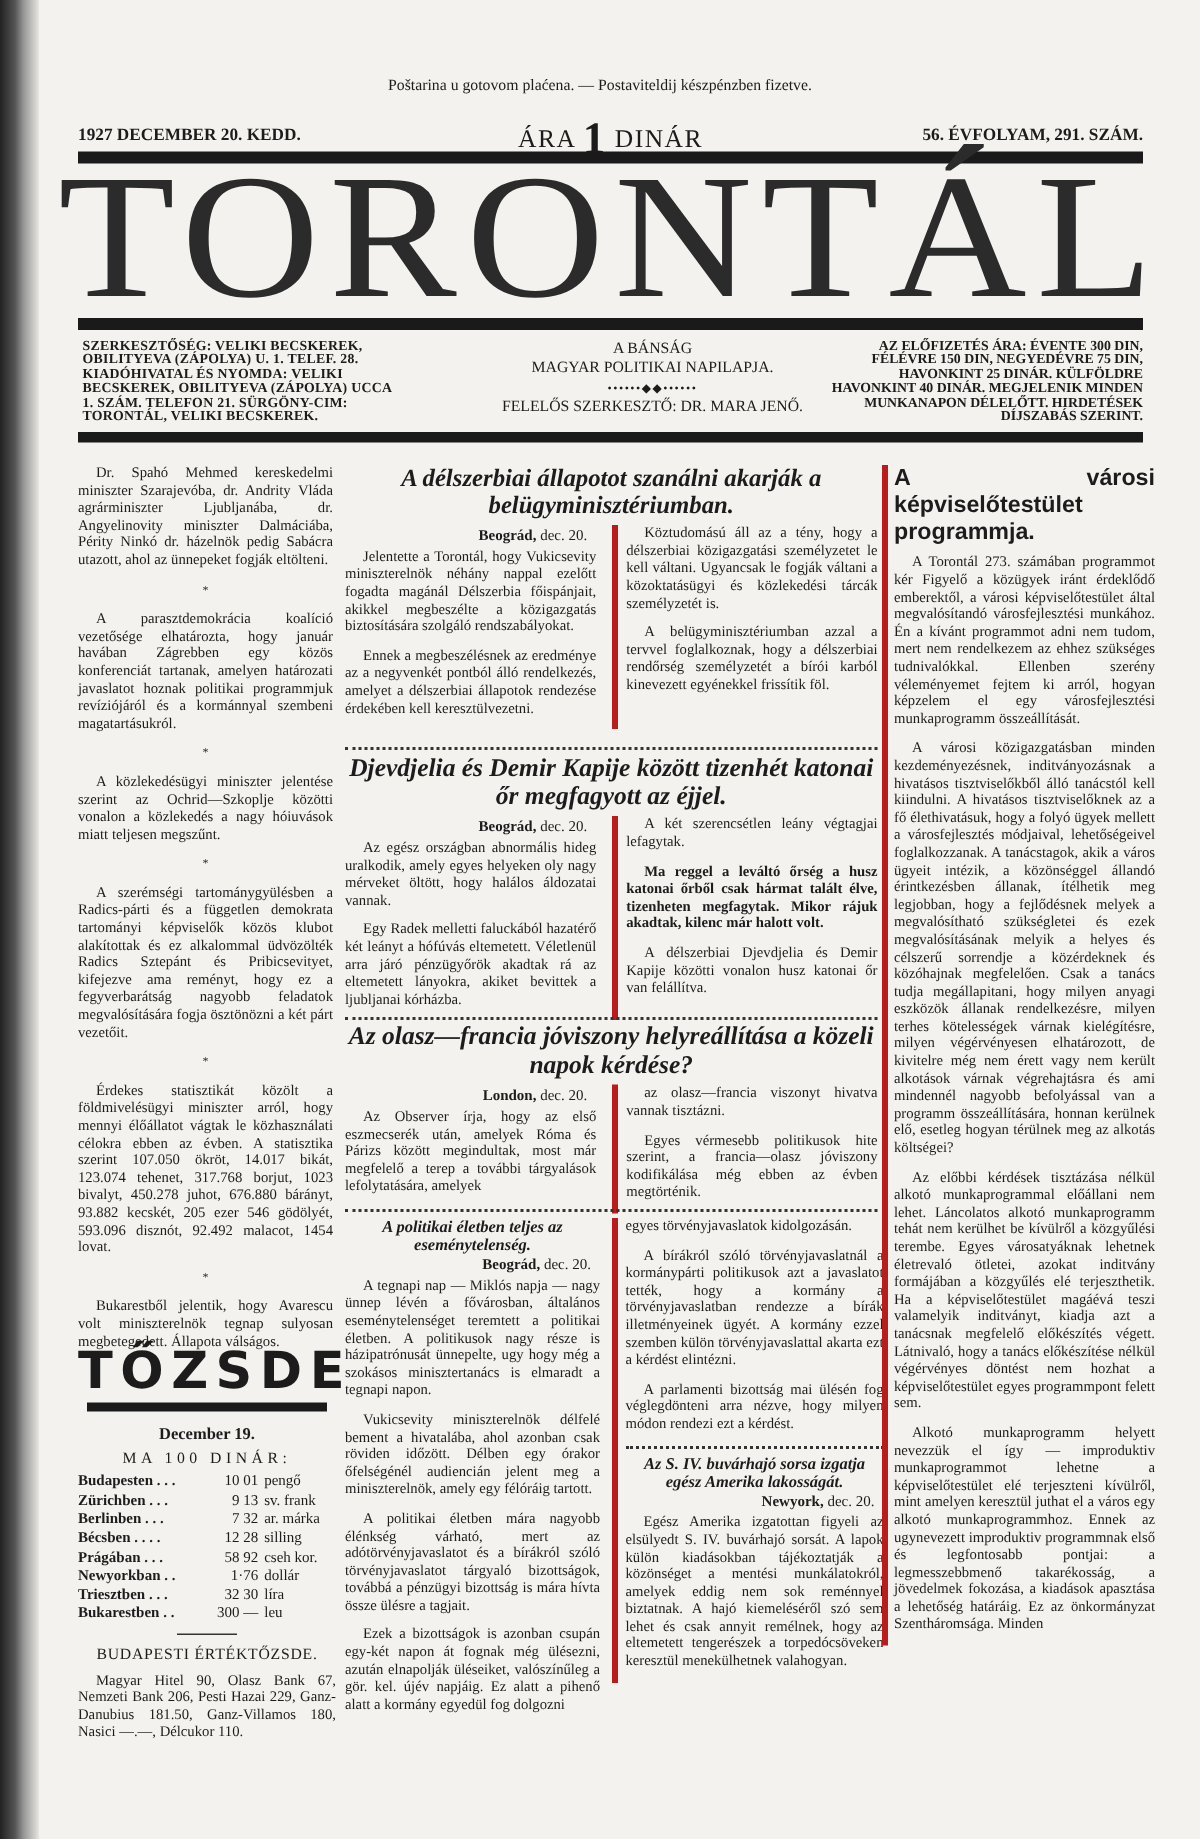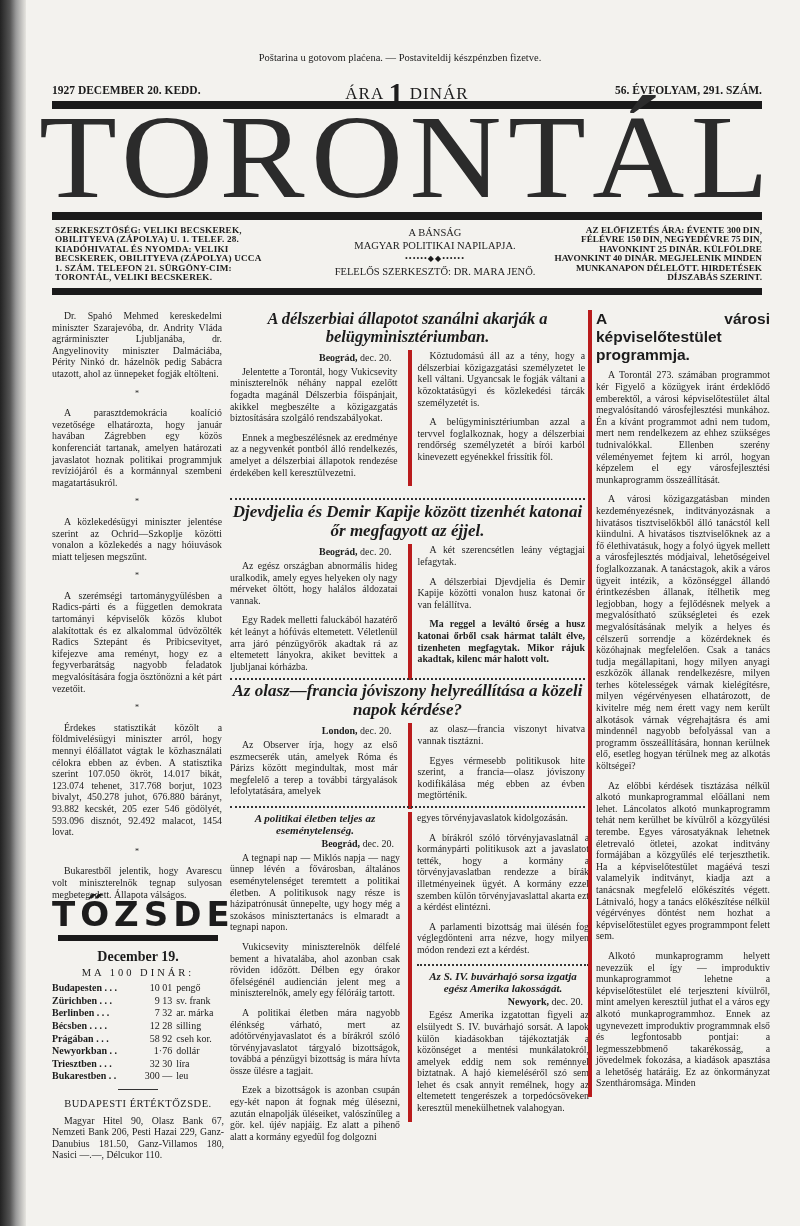--- a/index.html
+++ b/index.html
@@ -75,21 +75,21 @@
   <p>A szerémségi tartománygyülésben a Radics-párti és a független demokrata tartományi képviselők közös klubot alakítottak és ez alkalommal üdvözölték Radics Sztepánt és Pribicsevityet, kifejezve ama reményt, hogy ez a fegyverbarátság nagyobb feladatok megvalósítására fogja ösztönözni a két párt vezetőit.</p>
   <div class="star">*</div>
   <p>Érdekes statisztikát közölt a földmivelésügyi miniszter arról, hogy mennyi élőállatot vágtak le közhasználati célokra ebben az évben. A statisztika szerint 107.050 ökröt, 14.017 bikát, 123.074 tehenet, 317.768 borjut, 1023 bivalyt, 450.278 juhot, 676.880 bárányt, 93.882 kecskét, 205 ezer 546 gödölyét, 593.096 disznót, 92.492 malacot, 1454 lovat.</p>
   <div class="star">*</div>
   <p>Bukarestből jelentik, hogy Avarescu volt miniszterelnök tegnap sulyosan megbetegedett. Állapota válságos.</p>
 </div>
 
 <div class="col" style="left:52px;top:895px;width:172px;">
   <div class="tozsde-title">TŐZSDE</div>
   <div class="tozsde-bar"></div>
-  <div style="text-align:center;font-weight:bold;font-size:14px;">December 19.</div>
+  <div style="text-align:center;font-weight:bold;font-size:11px;">December 19.</div>
   <div style="text-align:center;font-weight:normal;font-size:10.5px;letter-spacing:3px;margin:4px 0 4px;">MA 100 DINÁR:</div>
   <table class="rates">
     <tbody>
         <tr>
           <td class="n">Budapesten . . .</td>
           <td class="v">10 01</td>
           <td>pengő</td>
         </tr>
     <tr>
           <td class="n">Zürichben . . .</td>
@@ -152,22 +152,22 @@
 <div class="col" style="left:230px;top:503px;width:355px;">
   <div class="h-ital" style="font-size:17px;">Djevdjelia és Demir Kapije között tizenhét katonai őr megfagyott az éjjel.</div>
   <div class="twocol" style="margin-top:4px;">
     <div>
       <div class="byline"><b>Beográd,</b> <span>dec. 20.</span></div>
       <p>Az egész országban abnormális hideg uralkodik, amely egyes helyeken oly nagy mérveket öltött, hogy halálos áldozatai vannak.</p>
       <p>Egy Radek melletti faluckából hazatérő két leányt a hófúvás eltemetett. Véletlenül arra járó pénzügyőrök akadtak rá az eltemetett lányokra, akiket bevittek a ljubljanai kórházba.</p>
     </div>
     <div class="vrule" style="padding-left:6px;">
       <p>A két szerencsétlen leány végtagjai lefagytak.</p>
+      <p style="font-weight:bold;">Ma reggel a leváltó őrség a husz katonai őrből csak hármat talált élve, tizenheten megfagytak. Mikor rájuk akadtak, kilenc már halott volt.</p>
       <p>A délszerbiai Djevdjelia és Demir Kapije közötti vonalon husz katonai őr van felállítva.</p>
-      <p style="font-weight:bold;">Ma reggel a leváltó őrség a husz katonai őrből csak hármat talált élve, tizenheten megfagytak. Mikor rájuk akadtak, kilenc már halott volt.</p>
     </div>
   </div>
 </div>
 <div class="dotrule" style="position:absolute;left:230px;top:674px;width:355px;"></div>
 
 <div class="col" style="left:230px;top:682px;width:355px;">
   <div class="h-ital" style="font-size:17px;">Az olasz—francia jóviszony helyreállítása a közeli napok kérdése?</div>
   <div class="twocol" style="margin-top:4px;">
     <div>
       <div class="byline"><b>London,</b> <span>dec. 20.</span></div>

